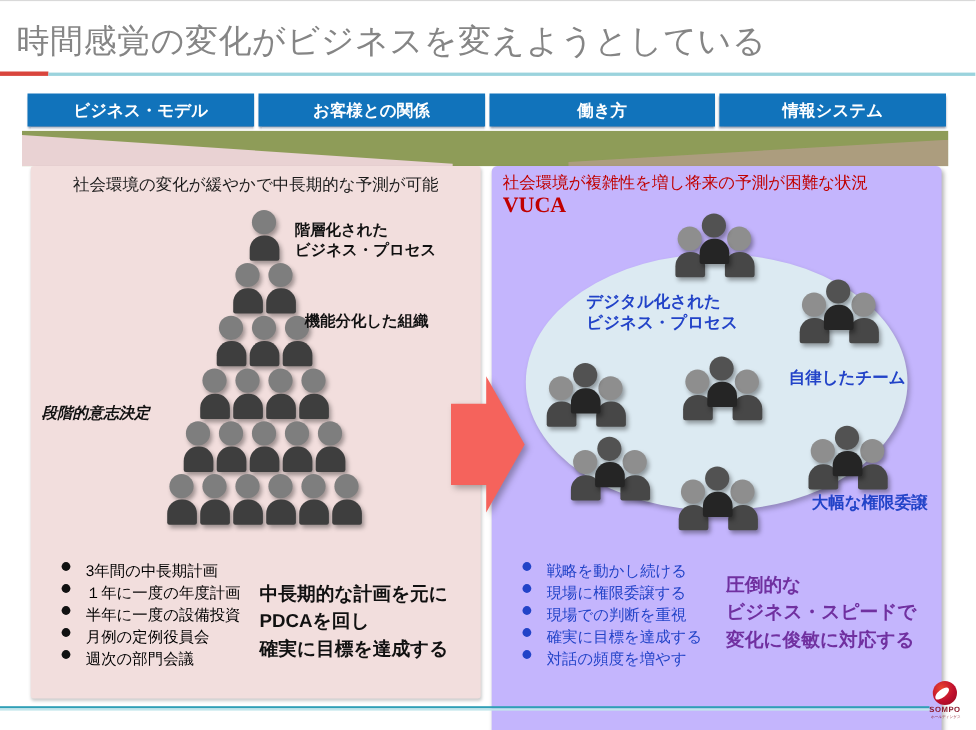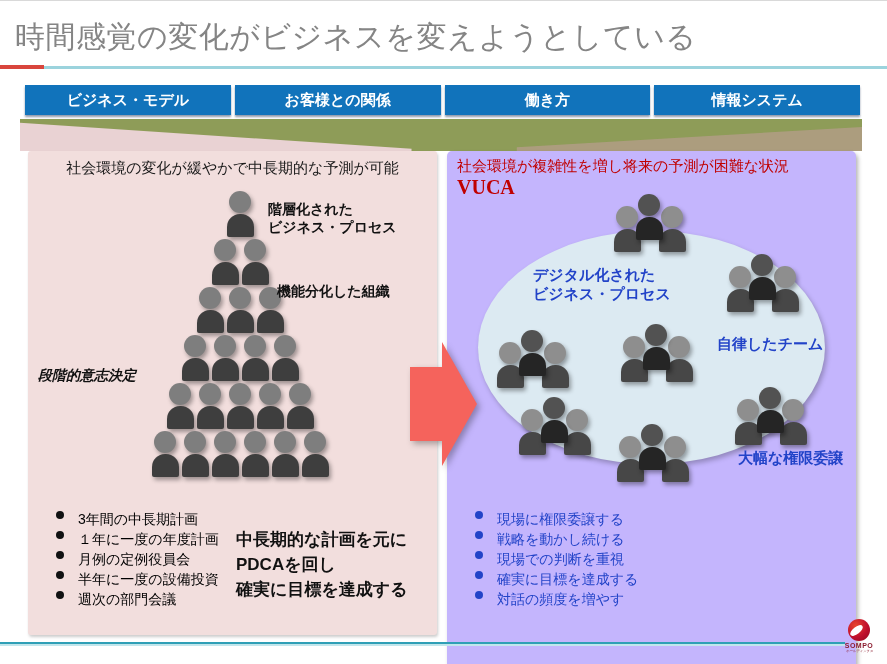--- a/index.html
+++ b/index.html
@@ -197,25 +197,25 @@
       <div class="row">
           <span class="bullet-dot"></span>
           <span class="txt">3年間の中長期計画</span>
         </div>
       <div class="row">
           <span class="bullet-dot"></span>
           <span class="txt">１年に一度の年度計画</span>
         </div>
       <div class="row">
           <span class="bullet-dot"></span>
+          <span class="txt">半年に一度の設備投資</span>
+        </div>
+      <div class="row">
+          <span class="bullet-dot"></span>
           <span class="txt">月例の定例役員会</span>
-        </div>
-      <div class="row">
-          <span class="bullet-dot"></span>
-          <span class="txt">半年に一度の設備投資</span>
         </div>
       <div class="row">
           <span class="bullet-dot"></span>
           <span class="txt">週次の部門会議</span>
         </div>
     </div>
 
     <div class="summary black">
       <div>中長期的な計画を元に</div>
       <div>PDCAを回し</div>
@@ -331,40 +331,45 @@
     <div class="lbl lbl-blue" style="left:86px;top:115px;">
       <div>デジタル化された</div>
       <div>ビジネス・プロセス</div>
     </div>
     <div class="lbl lbl-blue" style="left:270px;top:184px;">自律したチーム</div>
     <div class="lbl lbl-blue" style="left:291px;top:298px;">大幅な権限委譲</div>
 
     <div class="blist blue">
       <div class="row">
           <span class="bullet-dot"></span>
+          <span class="txt">戦略を動かし続ける</span>
+        </div>
+      <div class="row">
+          <span class="bullet-dot"></span>
           <span class="txt">現場に権限委譲する</span>
         </div>
       <div class="row">
           <span class="bullet-dot"></span>
-          <span class="txt">戦略を動かし続ける</span>
-        </div>
-      <div class="row">
-          <span class="bullet-dot"></span>
           <span class="txt">現場での判断を重視</span>
         </div>
       <div class="row">
           <span class="bullet-dot"></span>
           <span class="txt">確実に目標を達成する</span>
         </div>
       <div class="row">
           <span class="bullet-dot"></span>
           <span class="txt">対話の頻度を増やす</span>
         </div>
     </div>
 
+    <div class="summary purple">
+      <div>圧倒的な</div>
+      <div>ビジネス・スピードで</div>
+      <div>変化に俊敏に対応する</div>
+    </div>
   </div>
 
   <svg class="arrow" viewBox="0 0 72 132" style="filter:drop-shadow(3px 3px 3px rgba(0,0,0,.3));">
     <polygon points="3,29 35,29 35,4 70,66 35,128 35,103 3,103" fill="#f5635c"></polygon>
   </svg>
 
   <div class="footline-dark"></div>
   <div class="footline-light"></div>
 
   <div class="logo">

